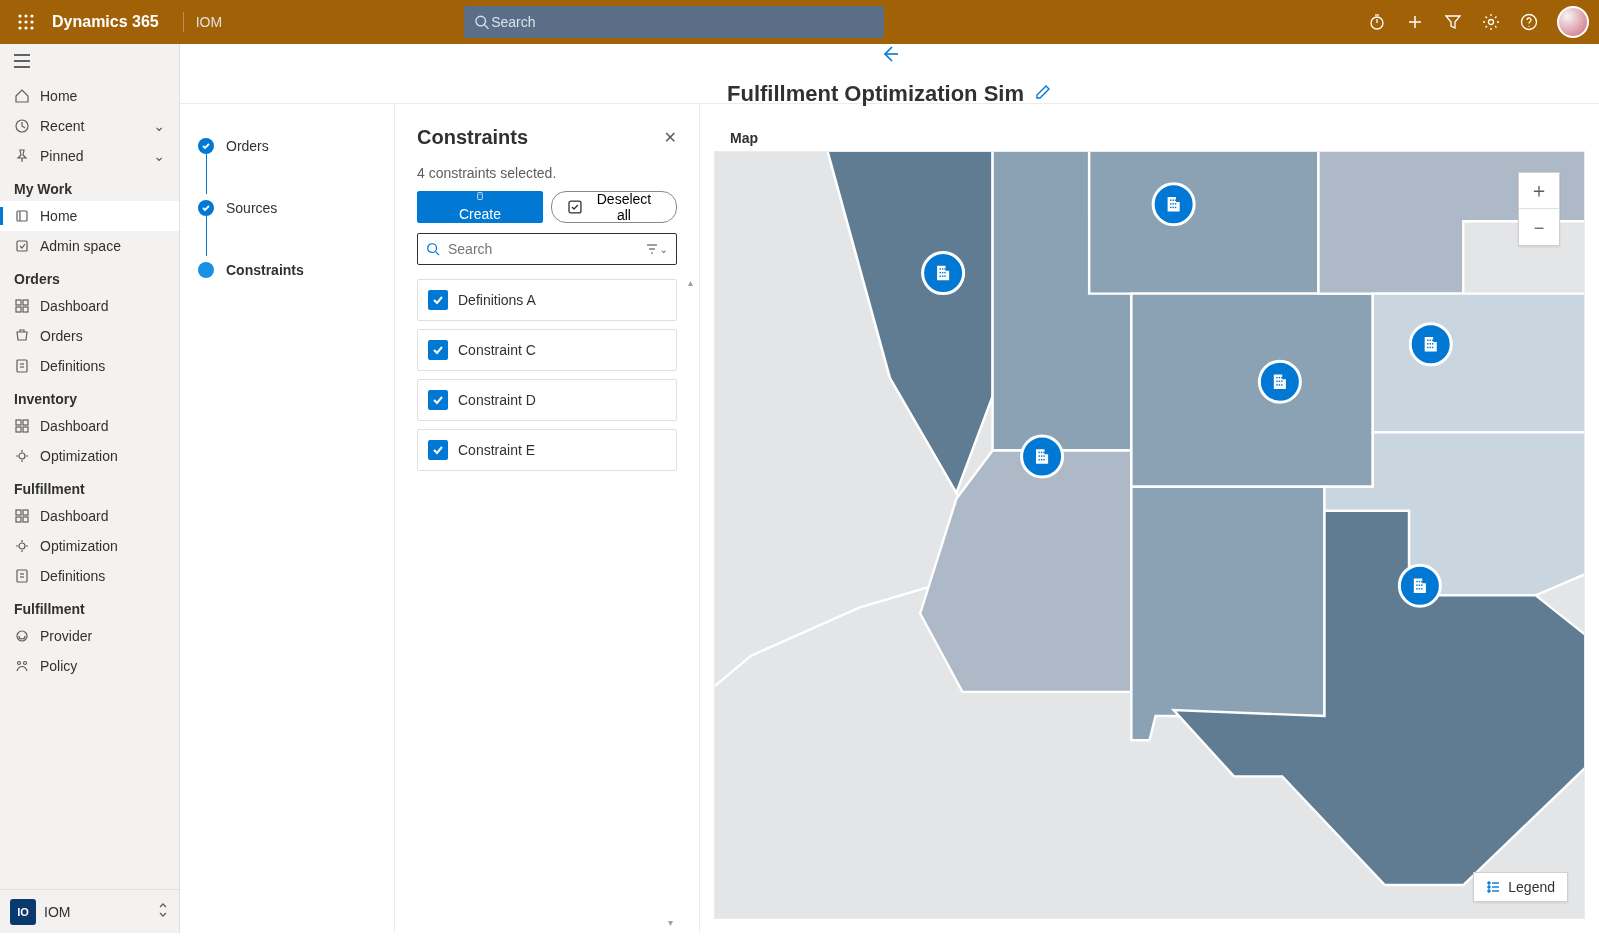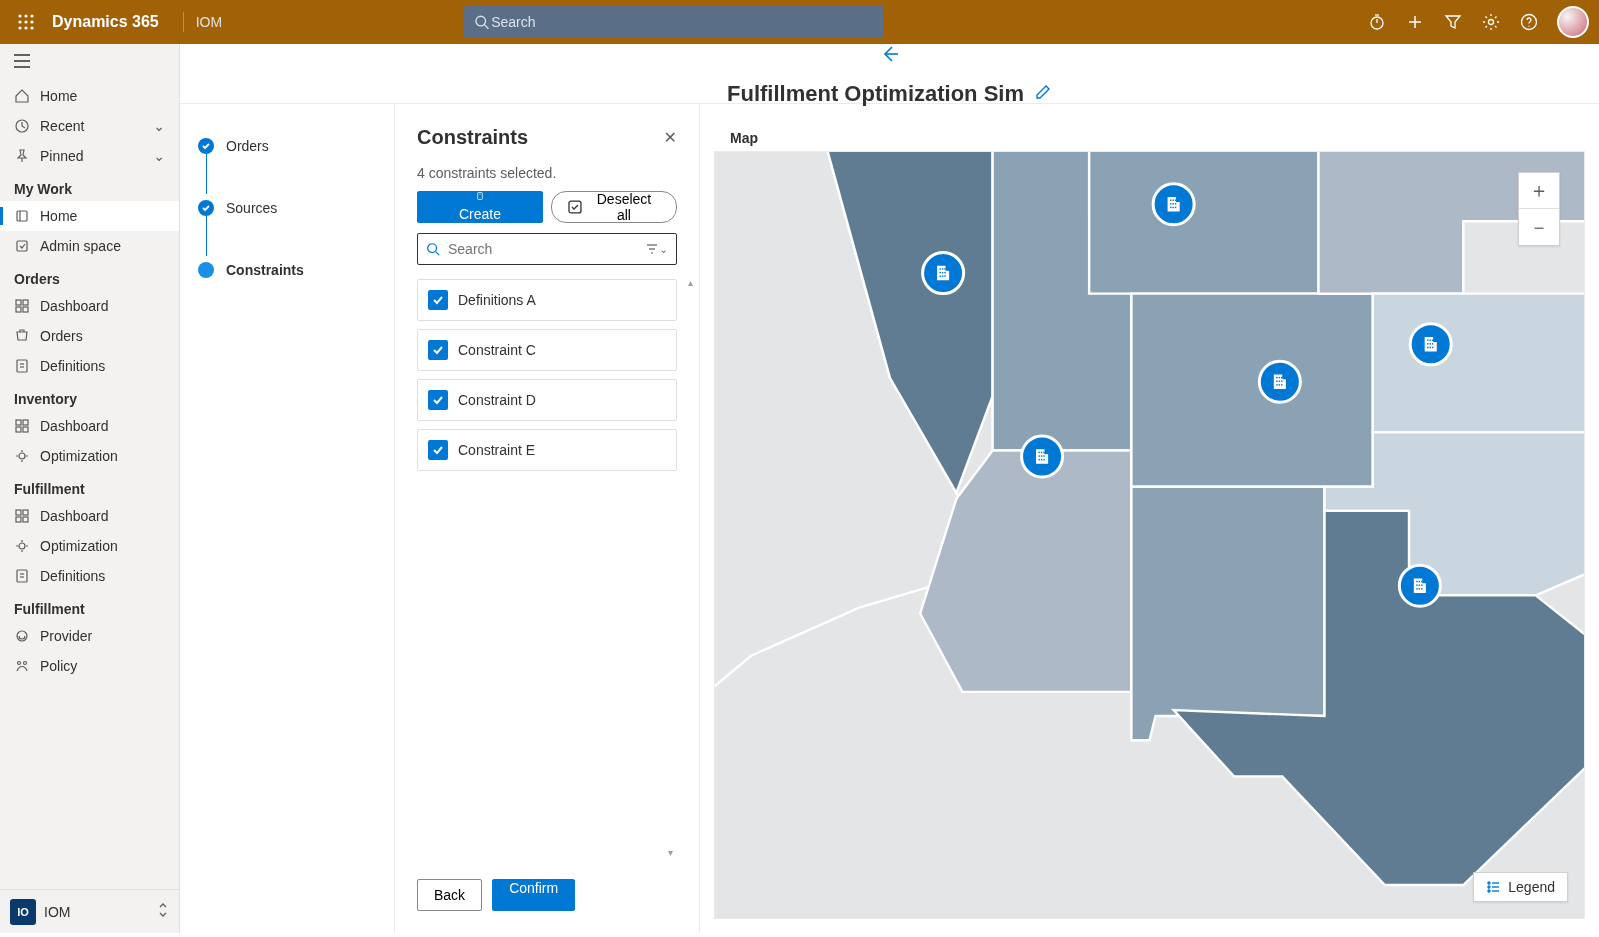--- a/index.html
+++ b/index.html
@@ -397,24 +397,20 @@
                 <svg width="12" height="12" viewBox="0 0 12 12" stroke="#fff" stroke-width="2" fill="none">
                   <path d="M2 6l3 3 5-6"></path>
                 </svg>
               </div>
               <span>Constraint E</span>
             </div>
           </div>
         <div style="position:relative;height:0;">
             <span class="scroll-cue-dn" style="right:26px;top:-16px;">▾</span>
           </div>
-        <div class="panel-footer">
-          <button class="btn">Back</button>
-          <button class="btn primary">Confirm</button>
-        </div>
       </div>
 
       <div class="mapwrap">
         <div class="maptabs">
           <div class="maptab active">Map</div>
         </div>
         <div class="mapbox">
           <svg id="mapsvg" width="100%" height="100%" viewBox="0 0 720 660" preserveAspectRatio="xMidYMid slice">
               <g>
                 <rect x="-100" y="-100" width="1000" height="900" fill="#e3e5e7"></rect>

